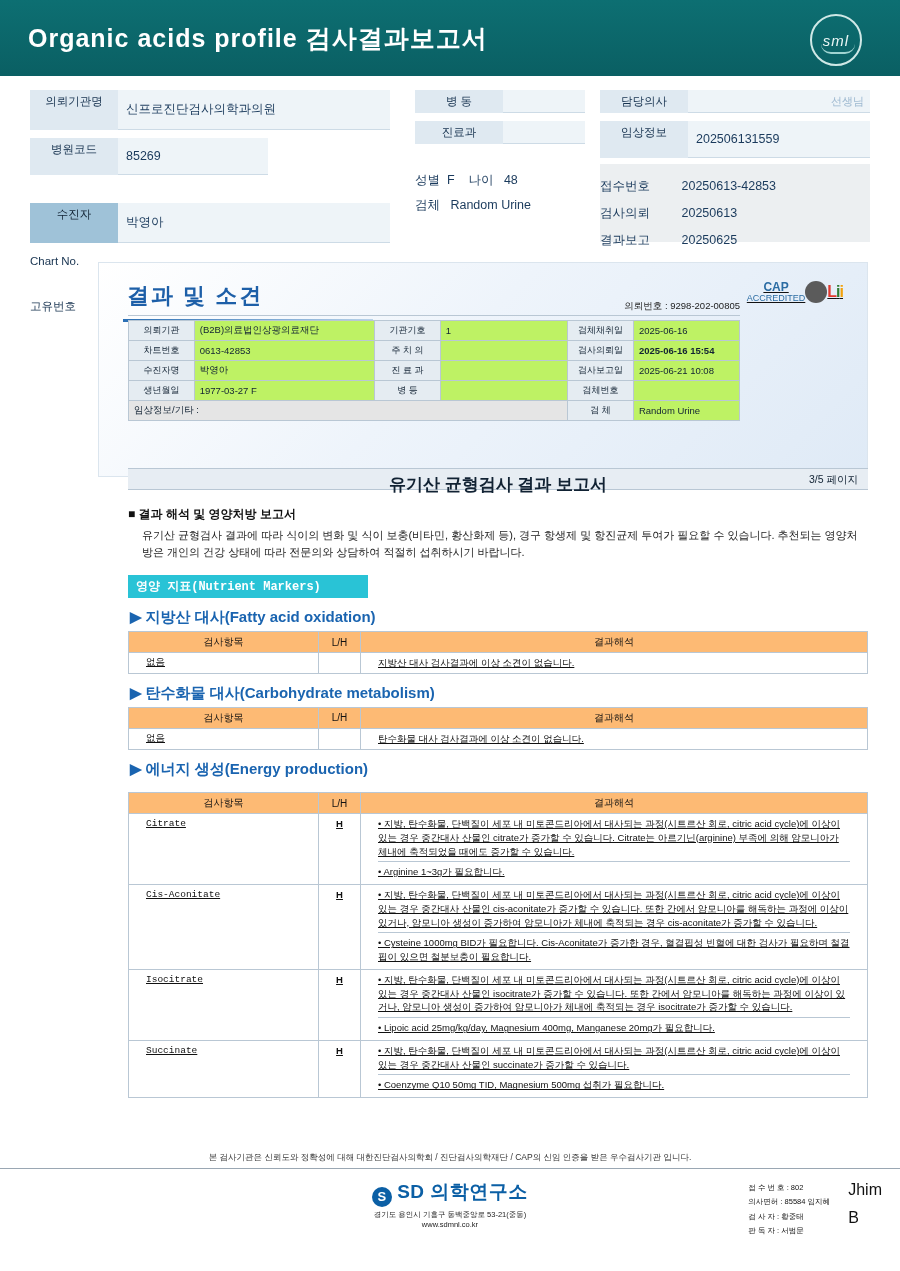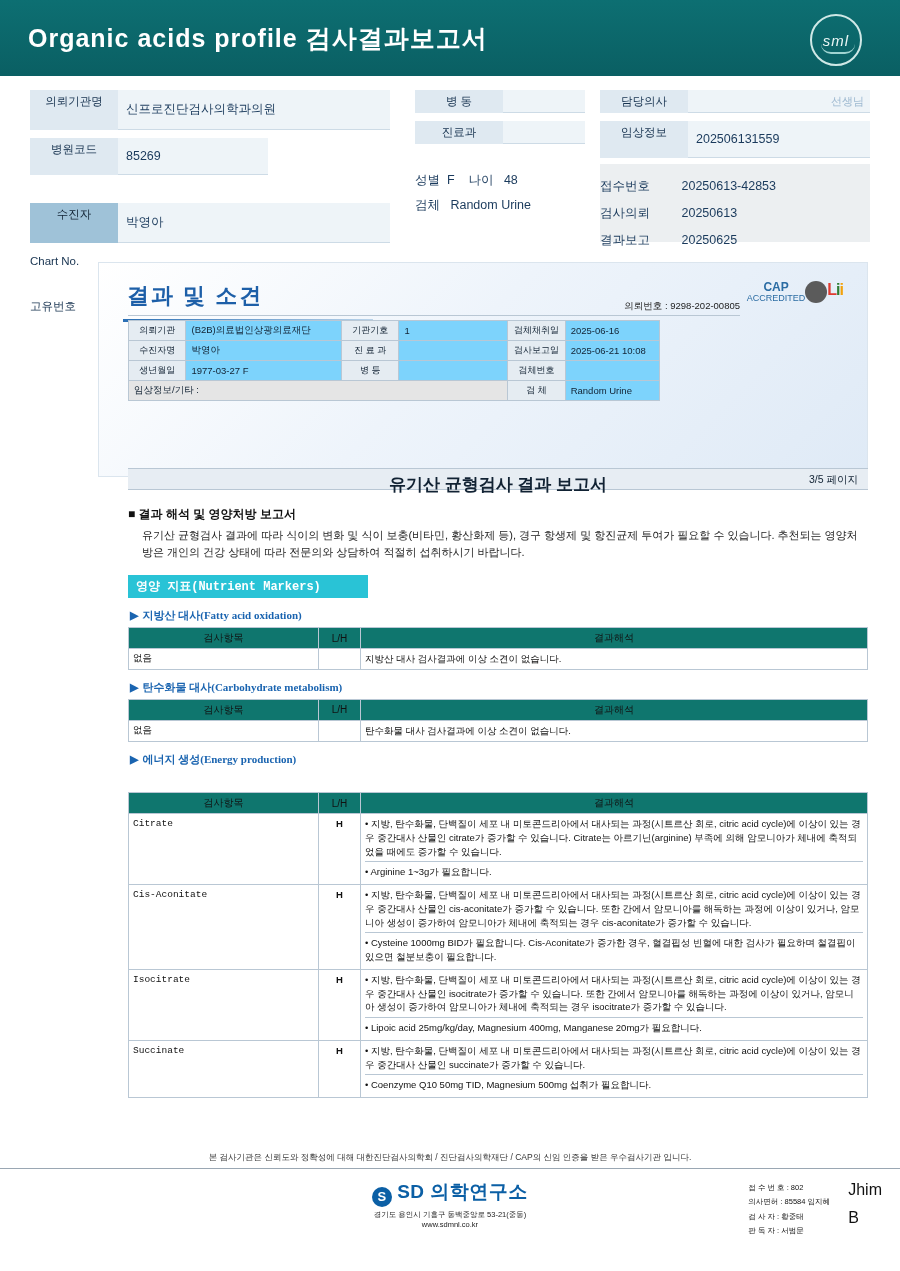--- a/index.html
+++ b/index.html
@@ -73,37 +73,37 @@
     border:1px solid #dbe5ee;
   }
   .panel .ptitle {
     position:absolute; left:28px; top:18px;
     font-size:22px; font-weight:bold; color:#1d5fa8; letter-spacing:2px;
   }
   .panel .underline {
     position:absolute; left:24px; top:56px; width:250px; height:3px;
     background:linear-gradient(90deg,#2a6fb5,#b9d3ea);
   }
-  .accred { position:absolute; right:24px; top:18px; display:flex; gap:0; align-items:flex-start; }
+  .accred { position:absolute; right:24px; top:18px; display:flex; gap:0; align-items:center;text-decoration:underline; }
   .cap-badge { font-size:9px; color:#2b6ca3; text-align:center; line-height:1.05; }
   .cap-badge b{ font-size:12px; display:block; }
   .seal { width:22px;height:22px;border-radius:50%;background:#5b5b5b; }
   .lii { font-size:16px;font-weight:bold;color:#e03a2f; letter-spacing:-1px;}
   .lii span:nth-child(2){color:#2f7d32;}
   .lii span:nth-child(3){color:#f2a20c;}
 
   
   .minitab {
-    position:absolute; left:128px; top:320px; width:532px;
+    position:absolute; left:128px; top:320px; width:612px;
     border-collapse:collapse; font-size:9.5px; color:#123;
     background:#fff;
   }
   .minitab td { border:1px solid #b9c7d4; padding:3px 5px; height:17px; }
   .minitab td.h { background:#e5ecf2; text-align:center; width:62px; font-size:9px;}
-  .minitab td.v { background:#7dd3fc; }
+  .minitab td.v { background:#bef264; }
   .reqno { position:absolute; left:128px; top:300px; width:612px; text-align:right;
            font-size:9.5px; color:#222; border-bottom:1px solid #b9c7d4; padding-bottom:2px;}
 
   
   .band {
     position:absolute; left:128px; top:468px; width:740px; height:22px;
     background:#e7edf3; border-top:1px solid #b9c7d4; border-bottom:1px solid #b9c7d4;
   }
   .band .bt { position:absolute; left:0; right:0; text-align:center; top:4px;
               font-size:17px; font-weight:bold; color:#123; }
@@ -113,33 +113,33 @@
   .content { position:absolute; left:128px; top:500px; width:740px; }
   .sec-head { font-size:12px; font-weight:bold; color:#111; margin:6px 0 4px 0; }
   .sec-body { font-size:11px; color:#222; line-height:1.55; margin-left:14px; }
 
   .cyanbar {
     background:#29c3d6; color:#fff; font-size:12px; font-weight:bold;
     padding:3px 8px; width:240px; margin-top:14px;
     font-family:"Liberation Mono", monospace;
   }
   .subhead {
-    color:#1a64b0; font-weight:bold; font-size:11px; margin:10px 0 4px 2px;
-    font-family:Liberation Serif, serif;
+    color:#1a64b0; font-weight:bold; font-size:15px; margin:10px 0 4px 2px;
+    font-family:Liberation Sans, sans-serif;
   }
   .subhead .tri { color:#1a64b0; margin-right:4px; }
 
   table.res { width:100%; border-collapse:collapse; font-size:10px; }
   table.res th {
-    border:1px solid #b9c7d4; background:#0f766e; font-weight:normal;
+    border:1px solid #b9c7d4; background:#fdba74; font-weight:normal;
     font-size:10px; padding:3px 2px; color:#111;
   }
   table.res td {
-    border:1px solid #b9c7d4; padding:3px 4px; vertical-align:top;
-    font-size:9.5px; line-height:1.45; color:#111;
+    border:1px solid #b9c7d4; padding:3px 17px; vertical-align:top;
+    font-size:9.5px; line-height:1.45; color:#111;text-decoration:underline;
   }
   .c-item { width:190px; font-family:"Liberation Mono", monospace; }
   .c-lh { width:42px; text-align:center; color:#d0021b; font-weight:bold; }
   .c-int { }
   td.bullet-cell p { margin:0 0 2px 0; }
 
   .clipbox { position:absolute; left:128px; top:792px; width:740px; height:360px; overflow:hidden; }
 
   
   .footnote {
@@ -271,20 +271,28 @@
 
 <table class="minitab">
   <tbody>
       <tr>
     <td class="h">의뢰기관</td>
     <td class="v" style="width:170px">(B2B)의료법인상광의료재단</td>
     <td class="h">기관기호</td>
     <td class="v" style="width:120px">1</td>
     <td class="h">검체채취일</td>
     <td class="v" style="width:100px">2025-06-16</td>
+  </tr>
+  <tr>
+    <td class="h">차트번호</td>
+    <td class="v">0613-42853</td>
+    <td class="h">주 치 의</td>
+    <td class="v"></td>
+    <td class="h">검사의뢰일</td>
+    <td class="v" style="font-weight:bold">2025-06-16 15:54</td>
   </tr>
   <tr>
     <td class="h">수진자명</td>
     <td class="v">박영아</td>
     <td class="h">진 료 과</td>
     <td class="v"></td>
     <td class="h">검사보고일</td>
     <td class="v">2025-06-21 10:08</td>
   </tr>
   <tr>

